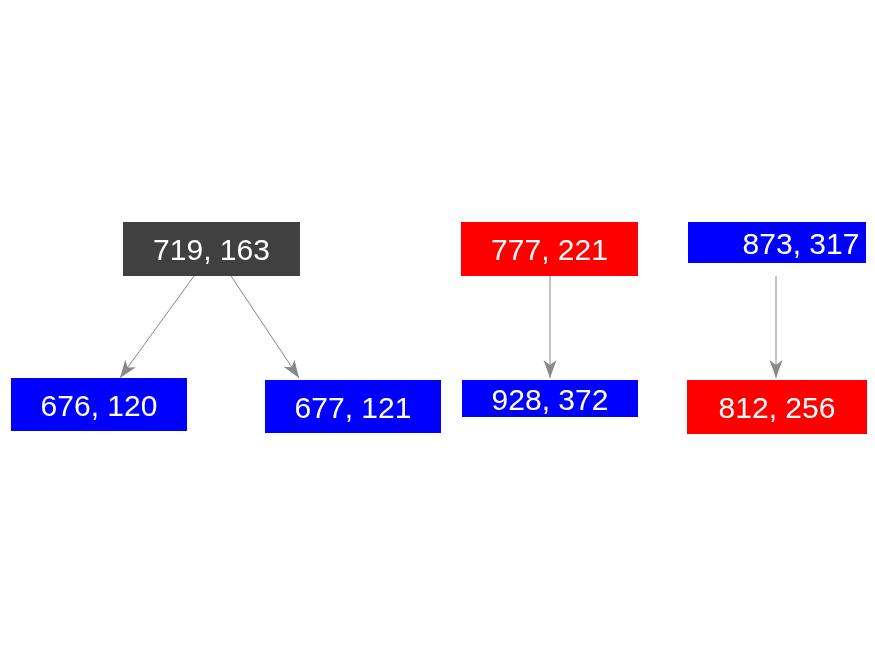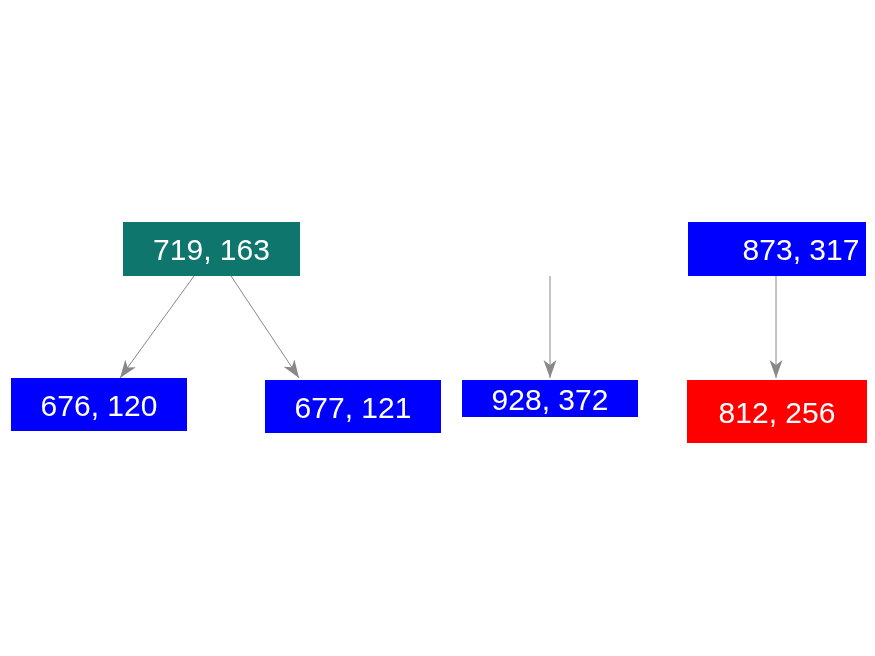--- a/index.html
+++ b/index.html
@@ -47,32 +47,35 @@
       <marker id="arrowhead" markerUnits="userSpaceOnUse" markerWidth="22" markerHeight="16" refX="18" refY="0" orient="auto" viewBox="0 -8 22 16">
         <path d="M0,-6.5 L18,0 L0,6.5 L5,0 Z" fill="#888888"></path>
       </marker>
     </defs>
     <line stroke-width="1" marker-end="url(#arrowhead)" x1="194" y1="276" x2="120" y2="378" stroke="#888888"></line>
     <line stroke-width="1" marker-end="url(#arrowhead)" x1="231" y1="276" x2="299" y2="378" stroke="#888888"></line>
     <line stroke-width="1" marker-end="url(#arrowhead)" x1="550" y1="276" x2="550" y2="378" stroke="#888888"></line>
     <line stroke-width="1" marker-end="url(#arrowhead)" x1="776" y1="276" x2="776" y2="378" stroke="#888888"></line>
   </svg>
 
-  <div class="node" style="left: 123px; top: 222px; width: 177px; height: 54px; background: #0f766e; color: rgb(255, 255, 255);">
+  <div class="node" style="left: 123px; top: 222px; width: 177px; height: 54px; background: #404040; color: rgb(255, 255, 255);">
     <span class="node-label">719, 163</span>
   </div>
-  <div class="node" style="left: 688px; top: 222px; width: 178px; height: 54px; background: rgb(0, 0, 255); color: rgb(255, 255, 255); padding-left: 48px;">
+  <div class="node" style="left: 461px; top: 222px; width: 177px; height: 54px; background: rgb(255, 0, 0); color: rgb(255, 255, 255);">
+    <span class="node-label">777, 221</span>
+  </div>
+  <div class="node" style="left: 688px; top: 222px; width: 178px; height: 41px; background: rgb(0, 0, 255); color: rgb(255, 255, 255); padding-left: 48px;">
     <span class="node-label">873, 317</span>
   </div>
   <div class="node" style="left: 11px; top: 378px; width: 176px; height: 53px; background: rgb(0, 0, 255); color: rgb(255, 255, 255);">
     <span class="node-label">676, 120</span>
   </div>
   <div class="node" style="left: 237px; top: 380px; width: 176px; height: 53px; background: rgb(0, 0, 255); color: rgb(255, 255, 255); margin-left: 28px;">
     <span class="node-label">677, 121</span>
   </div>
   <div class="node" style="left: 462px; top: 380px; width: 176px; height: 37px; background: rgb(0, 0, 255); color: rgb(255, 255, 255);">
     <span class="node-label">928, 372</span>
   </div>
-  <div class="node" style="left: 687px; top: 380px; width: 180px; height: 63px; background: rgb(255, 0, 0); color: rgb(255, 255, 255);">
+  <div class="node" style="left: 687px; top: 380px; width: 180px; height: 54px; background: rgb(255, 0, 0); color: rgb(255, 255, 255);">
     <span class="node-label">812, 256</span>
   </div>
 
 </div>
 
 </body></html>

